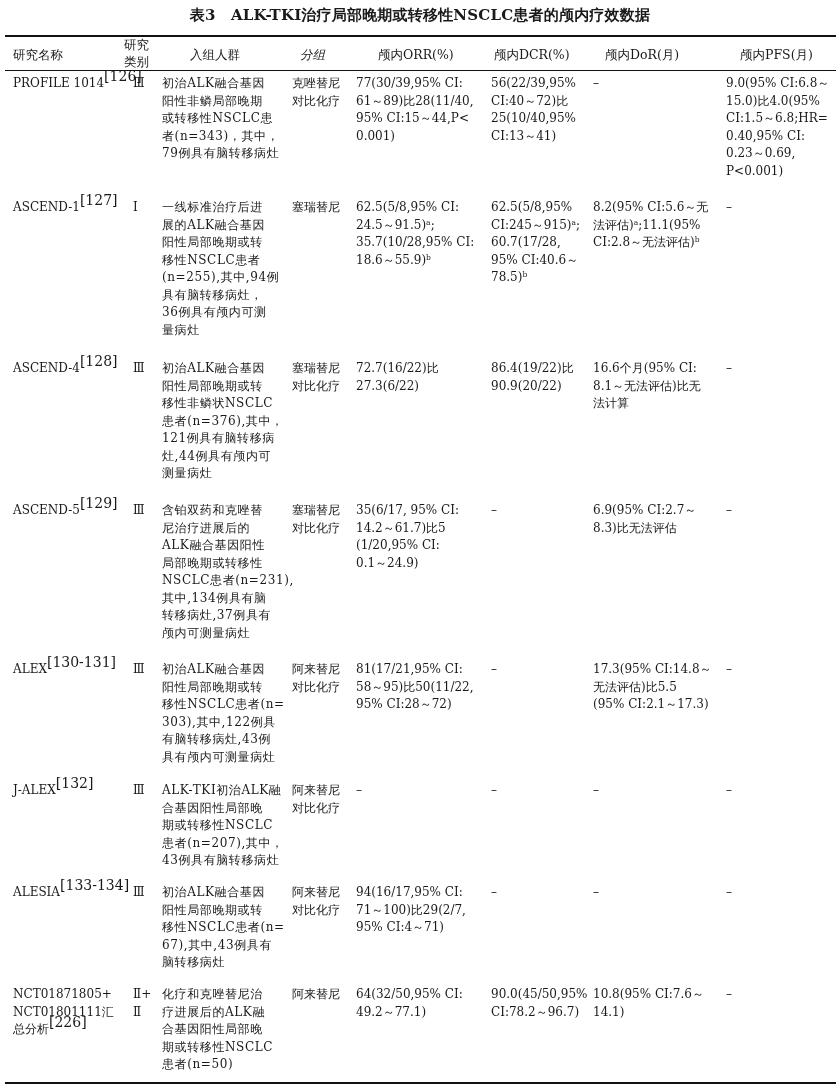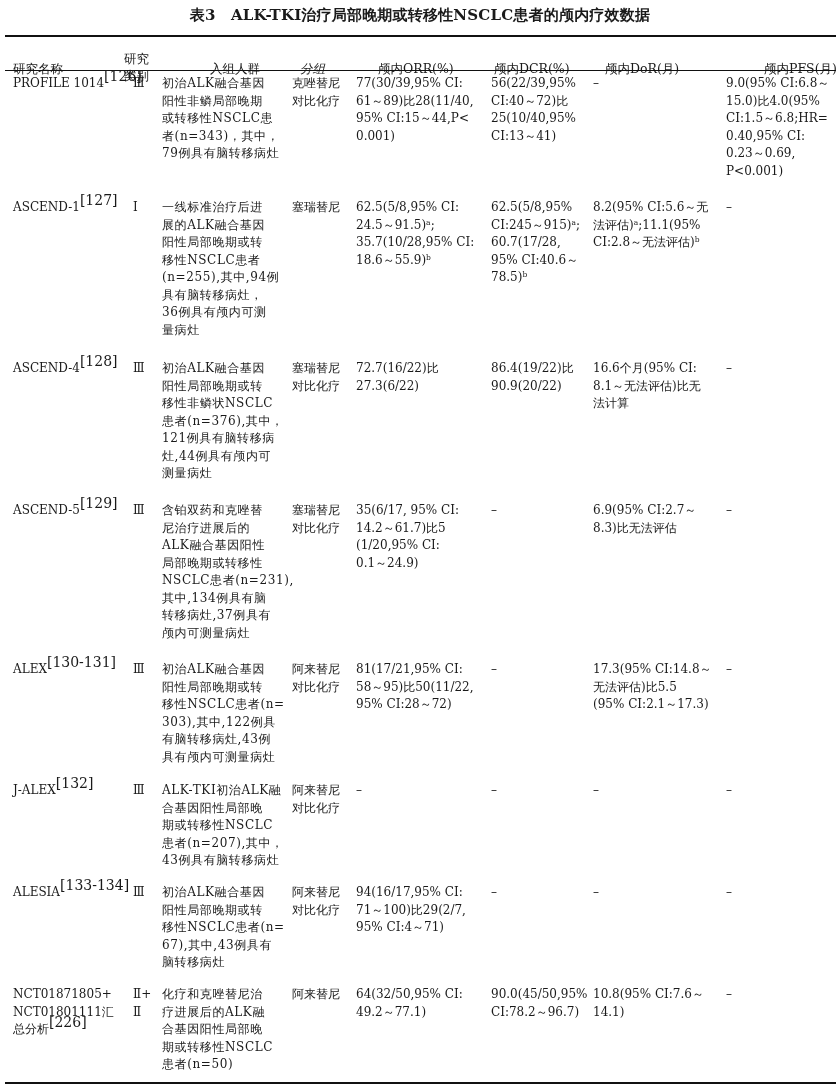--- a/index.html
+++ b/index.html
@@ -10,21 +10,21 @@
   }
   .title {
     position: absolute; left: 0; top: 6px; width: 840px;
     text-align: center; font-size: 15px; font-weight: bold; letter-spacing: 0.2px;
   }
   .rule { position: absolute; left: 5px; width: 831px; background: #111; }
   .rule.top { top: 35px; height: 2px; }
   .rule.mid { top: 70px; height: 1px; }
   .rule.bottom { top: 1082px; height: 2px; }
 
-  .header { position: absolute; top: 50px; left: 0; width: 684px; height: 34px; }
+  .header { position: absolute; top: 36px; left: 0; width: 684px; height: 34px; }
   .hcell { position: absolute; font-size: 12.5px; line-height: 17px; white-space: pre; }
 
   .row { position: absolute; left: 0; width: 840px; }
   .cell { position: absolute; top: 0; font-size: 12px; line-height: 17.5px; white-space: pre; }
   .c-name { left: 13px; }
   .c-type { left: 133px; }
   .c-pop  { left: 162px; letter-spacing: 0.6px; }
   .c-grp  { left: 292px; }
   .c-orr  { left: 356px; }
   .c-dcr  { left: 491px; }
@@ -34,26 +34,26 @@
 </style>
 </head>
 <body>
 
 <div class="title">表3　ALK-TKI治疗局部晚期或转移性NSCLC患者的颅内疗效数据</div>
 <div class="rule top"></div>
 <div class="header" id="hdr">
     <div class="hcell" style="left: 13px; top: 10px;">研究名称</div>
     <div class="hcell" style="left: 124px; top: 0px;">研究
 类别</div>
-    <div class="hcell" style="left: 190px; top: 10px; margin-left: 20px;">入组人群</div>
+    <div class="hcell" style="left: 190px; top: 10px;">入组人群</div>
     <div class="hcell" style="left: 300px; top: 10px; font-style: italic;">分组</div>
     <div class="hcell" style="left: 378px; top: 10px;">颅内ORR(%)</div>
     <div class="hcell" style="left: 494px; top: 10px;">颅内DCR(%)</div>
     <div class="hcell" style="left: 605px; top: 10px;">颅内DoR(月)</div>
-    <div class="hcell" style="left: 740px; top: 10px; margin-left: 24px;">颅内PFS(月)</div>
+    <div class="hcell" style="left: 740px; top: 10px;">颅内PFS(月)</div>
   </div>
 <div class="rule mid"></div>
 <div id="body">
     <div class="row" style="top: 75px;">
       <div class="cell c-name"><span>PROFILE 1014</span><sup>[126]</sup></div>
       <div class="cell c-type">Ⅲ</div>
       <div class="cell c-pop">初治ALK融合基因
 阳性非鳞局部晚期
 或转移性NSCLC患
 者(n=343)，其中，

